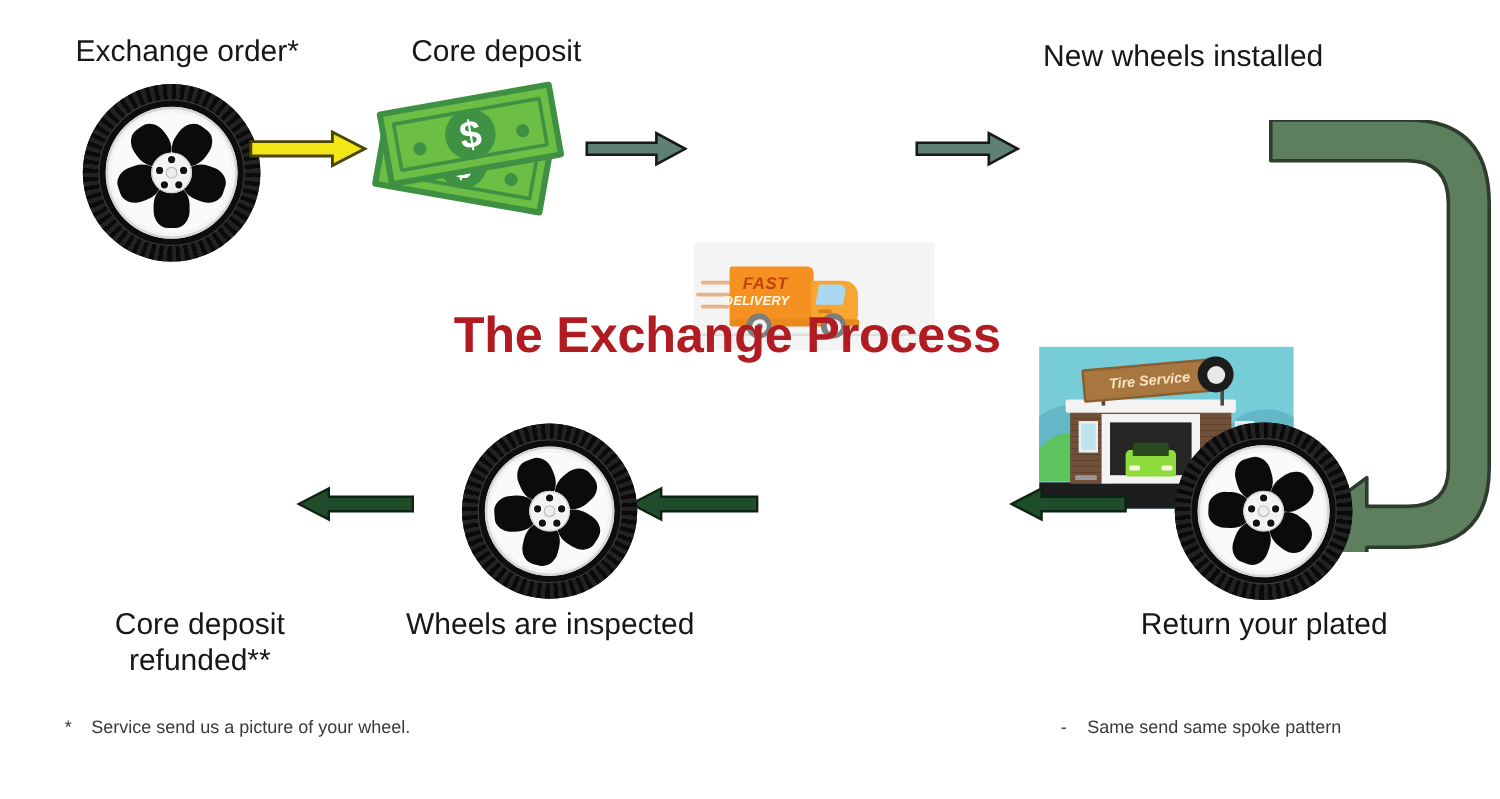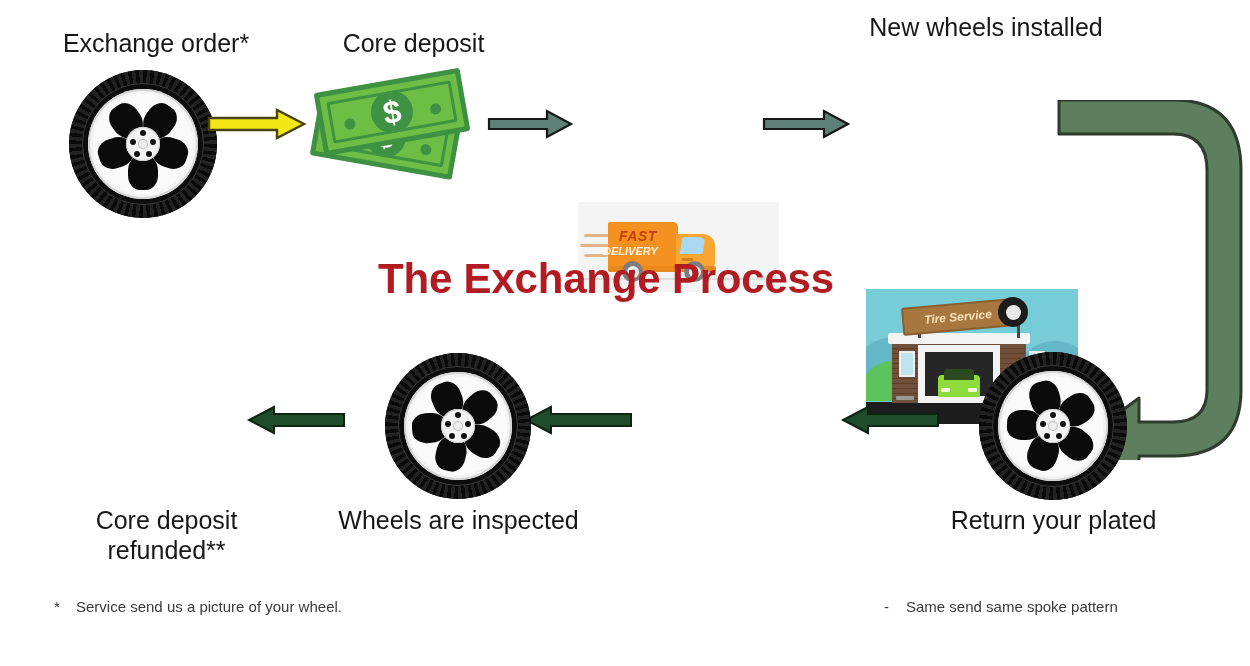--- a/index.html
+++ b/index.html
@@ -138,21 +138,21 @@
 </style>
 </head>
 <body>
 
 <div class="canvas">
 
   <div class="abs node-label" style="left:0px;top:28px;width:260px;">Exchange order*</div>
 
   <div class="abs node-label" style="left:285px;top:28px;width:205px;">Core deposit</div>
 
-  <div class="abs node-label" style="left:805px;top:12px;width:310px;">New wheels installed</div>
+  <div class="abs node-label" style="left:805px;top:32px;width:310px;">New wheels installed</div>
 
   <div class="abs" style="left:43px;top:70px;">
     <div class="wheel" style="width:148px;height:148px;">
       <div class="tread"></div>
       <div class="sidewall" style="left:13px;top:13px;right:13px;bottom:13px;"></div>
       <div class="rimlip" style="left:19px;top:19px;right:19px;bottom:19px;"></div>
       <div class="rimface" style="left:24px;top:24px;right:24px;bottom:24px;"></div>
       <div class="spokegap" style="width:30px;height:36px;transform:translate(-50%,0) rotate(0deg) translateY(10px);"></div>
       <div class="spokegap" style="width:30px;height:36px;transform:translate(-50%,0) rotate(72deg) translateY(10px);"></div>
       <div class="spokegap" style="width:30px;height:36px;transform:translate(-50%,0) rotate(144deg) translateY(10px);"></div>

